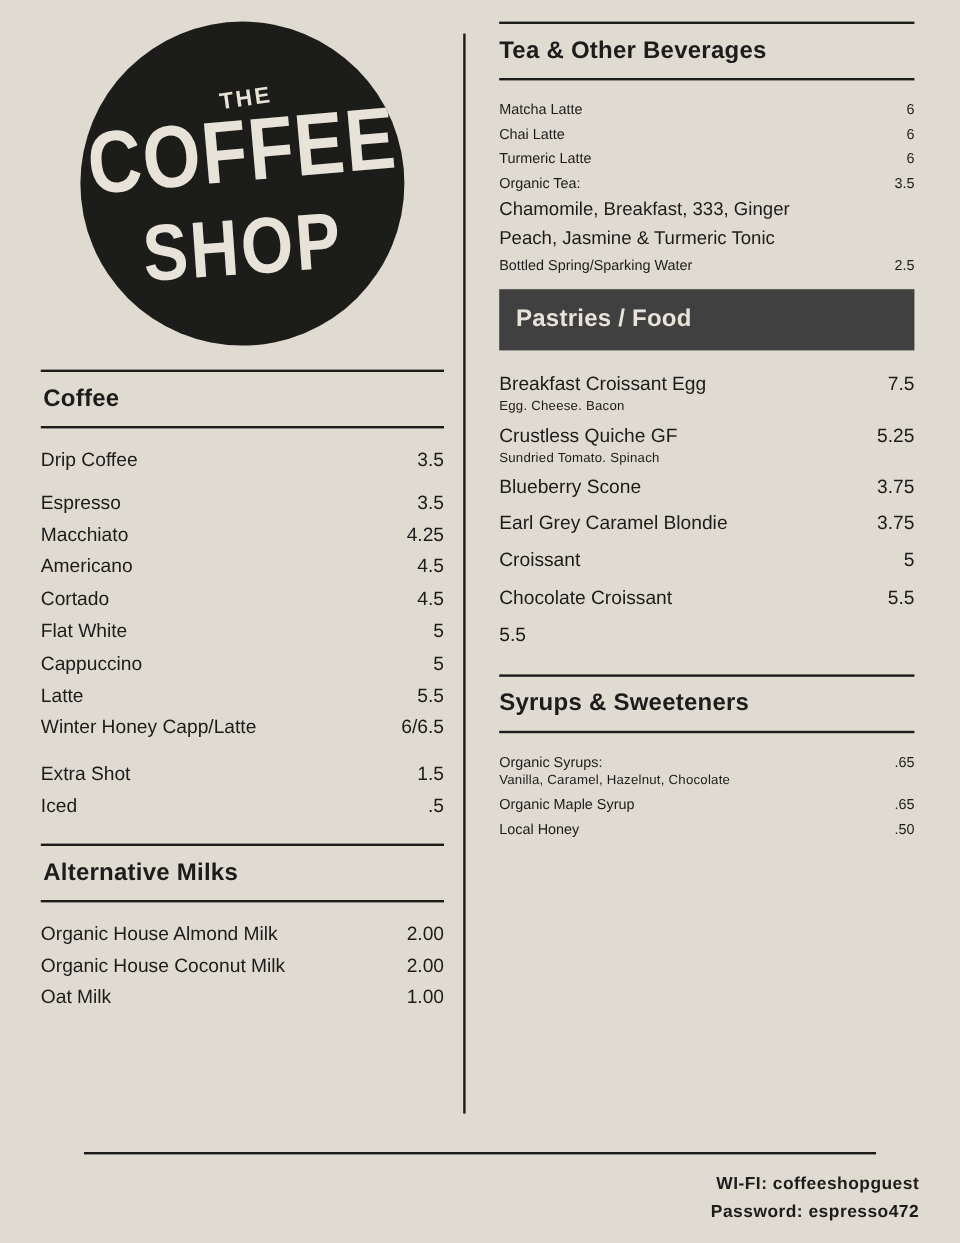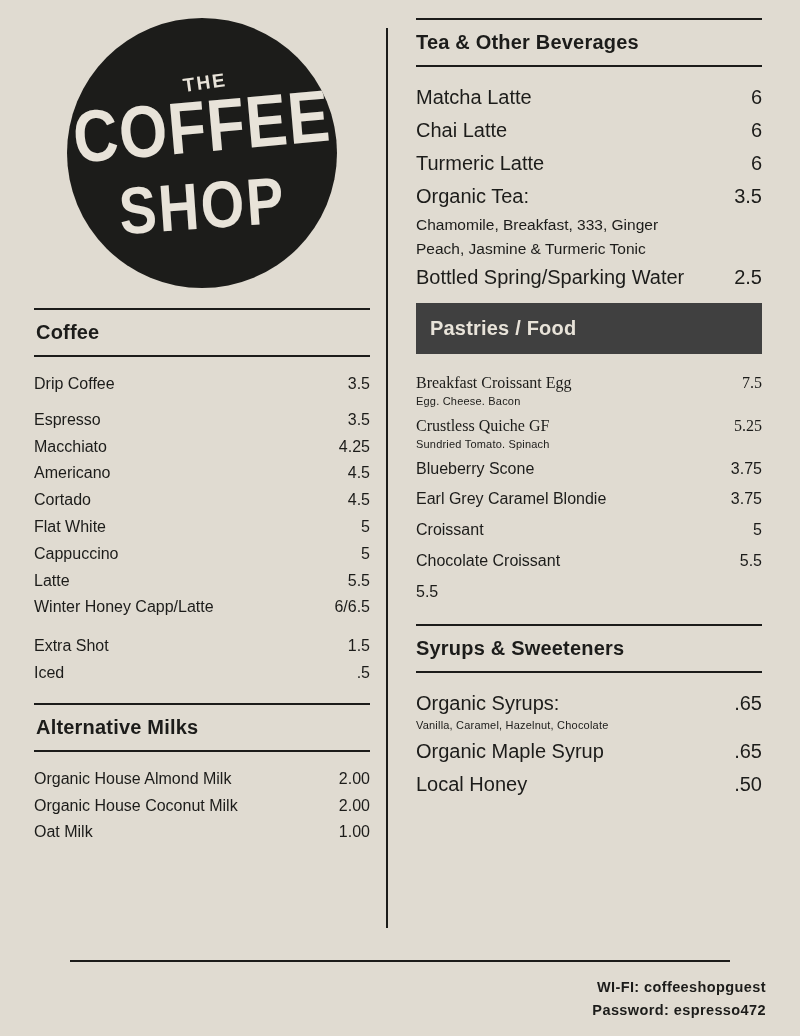--- a/index.html
+++ b/index.html
@@ -132,25 +132,25 @@
     margin-top: -1px;
     margin-bottom: 4px;
   }
   .cont {
     font-size: 15.5px;
     line-height: 1.55;
   }
   .spacer-sm { height: 9px; }
   .spacer-md { height: 16px; }
 
-  .right-row { font-size: 20px; text-align: center; }
+  .right-row { font-size: 12px; text-align: center; }
   .right-row .nm { font-weight: normal; }
 
   .food .row { font-size: 16px; padding: 3px 0; }
-  .food .row.tight { padding-bottom: 0; font-family: Liberation Serif, serif; }
+  .food .row.tight { padding-bottom: 0; }
 
   
   .footer {
     position: absolute;
     left: 34px;
     right: 34px;
     bottom: 14px;
     text-align: right;
   }
   .footer hr {

